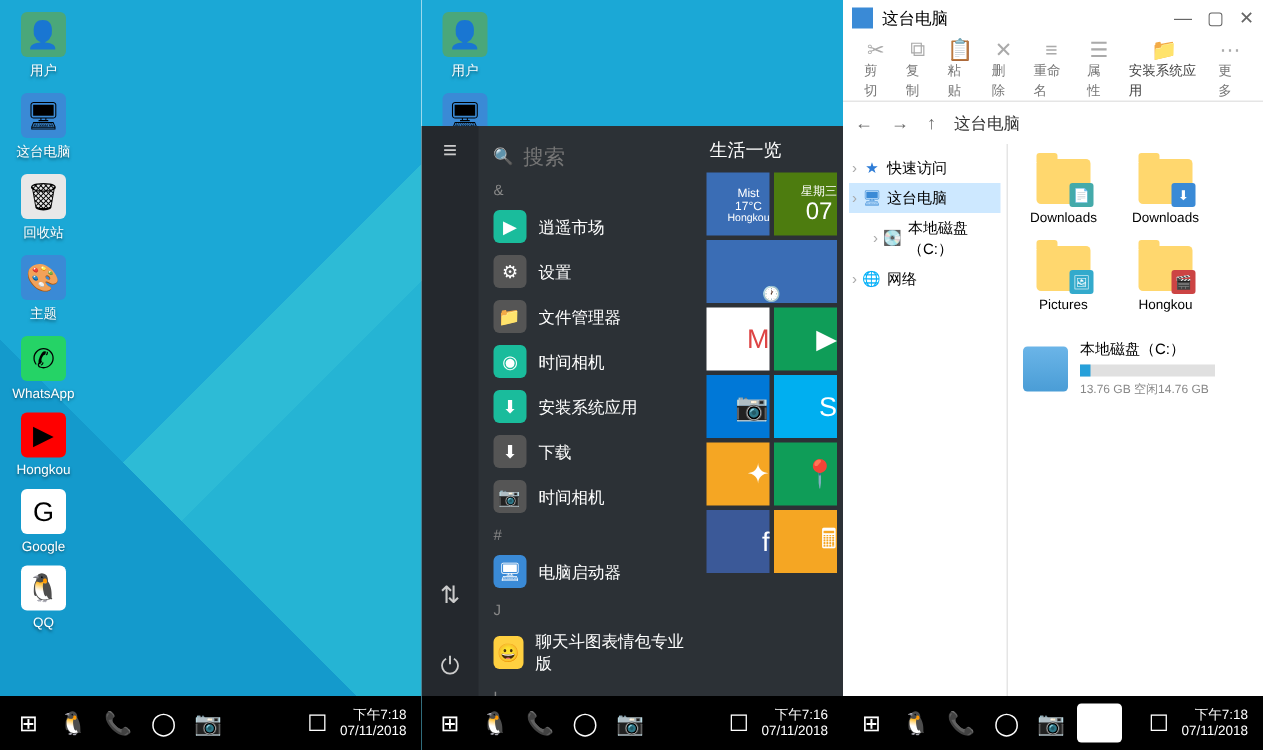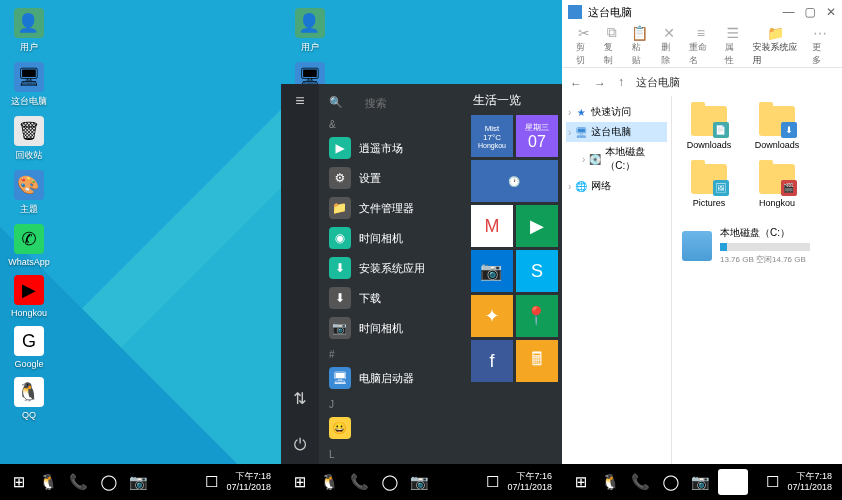--- a/index.html
+++ b/index.html
@@ -17,29 +17,29 @@
 .taskbar{position:absolute;bottom:0;left:0;right:0;height:36px;background:#000;display:flex;align-items:center;padding:0 4px;z-index:20}
 .tb-ico{width:26px;height:26px;margin:0 2px;display:flex;align-items:center;justify-content:center;color:#fff;font-size:15px;cursor:pointer}
 .tb-right{margin-left:auto;display:flex;align-items:center;color:#fff;font-size:9px}
 .tb-time{text-align:right;line-height:1.2;margin-right:6px}
 .startmenu{position:absolute;left:0;bottom:36px;width:281px;height:380px;background:#2c3136;display:flex;z-index:15}
 .sm-rail{width:38px;background:#24282d;display:flex;flex-direction:column;align-items:center;padding-top:8px;gap:18px}
 .sm-rail span{color:#ccc;font-size:16px;cursor:pointer}
 .sm-rail .bot{margin-top:auto;margin-bottom:10px}
 .sm-apps{width:148px;padding:8px 6px;overflow:hidden}
 .sm-search{display:flex;align-items:center;color:#999;font-size:11px;padding:4px}
-.sm-search input{background:transparent;border:none;color:#999;width:100px;margin-left:22px;font-size:11px}
+.sm-search input{background:transparent;border:none;color:#999;width:100px;margin-left:6px;font-size:14px}
 .sm-letter{color:#888;font-size:10px;margin:6px 4px 3px}
 .sm-app{display:flex;align-items:center;padding:4px;cursor:pointer}
 .sm-app-ico{width:22px;height:22px;border-radius:4px;margin-right:8px;display:flex;align-items:center;justify-content:center;font-size:12px;color:#fff}
 .sm-app-lbl{color:#fff;font-size:11px}
 .sm-tiles{width:95px;padding:8px 4px}
 .sm-tiles-title{color:#fff;font-size:12px;margin-bottom:6px;padding-left:2px}
 .tile-row{display:flex;gap:3px;margin-bottom:3px}
-.tile{height:42px;display:flex;align-items:center;justify-content:center;color:#fff;font-size:18px;cursor:pointer}
+.tile{height:42px;display:flex;align-items:center;justify-content:flex-end;color:#fff;font-size:18px;cursor:pointer}
 .tile.wide{width:87px;flex-direction:column;font-size:10px}
 .tile.sm{width:42px}
 .explorer{position:absolute;inset:0;background:#fff;z-index:10;display:flex;flex-direction:column}
 .ex-title{height:24px;display:flex;align-items:center;padding:0 6px;font-size:11px}
 .ex-title-ico{width:14px;height:14px;background:#3a8ad6;margin-right:6px}
 .ex-winbtn{margin-left:auto;display:flex;gap:10px;color:#666;font-size:12px}
 .ex-winbtn span{cursor:pointer}
 .ex-toolbar{height:44px;display:flex;align-items:center;padding:0 8px;border-bottom:1px solid #e5e5e5}
 .ex-tool{display:flex;flex-direction:column;align-items:center;margin:0 6px;color:#777;font-size:9px;cursor:pointer}
 .ex-tool-ico{font-size:14px;color:#aaa}
@@ -180,35 +180,36 @@
             <div class="sm-app-lbl">时间相机</div>
           </div>
           <div class="sm-letter">#</div>
           <div class="sm-app">
             <div class="sm-app-ico" style="background:#3a8ad6">🖥</div>
             <div class="sm-app-lbl">电脑启动器</div>
           </div>
           <div class="sm-letter">J</div>
           <div class="sm-app">
             <div class="sm-app-ico" style="background:#ffd040">😀</div>
+            <div class="sm-app-lbl">聊天斗图表情包专业版</div>
           </div>
           <div class="sm-letter">L</div>
         </div>
     </div>
     <div class="sm-tiles">
       <div class="sm-tiles-title">生活一览</div>
       <div class="tile-row">
         <div class="tile sm" style="background:#3a6db5">
           <div style="font-size:8px;text-align:center">
             <div>Mist</div>
             <div>17°C</div>
             <div style="font-size:7px">Hongkou</div>
           </div>
         </div>
-        <div class="tile sm" style="background:#8b5cf6">
+        <div class="tile sm" style="background:#4d7c0f">
           <div style="font-size:8px;text-align:center">
             <div>星期三</div>
             <div style="font-size:16px">07</div>
           </div>
         </div>
       </div>
       <div class="tile-row">
           <div class="tile wide" style="background:#3a6db5">🕐</div>
         </div>
       <div class="tile-row">

